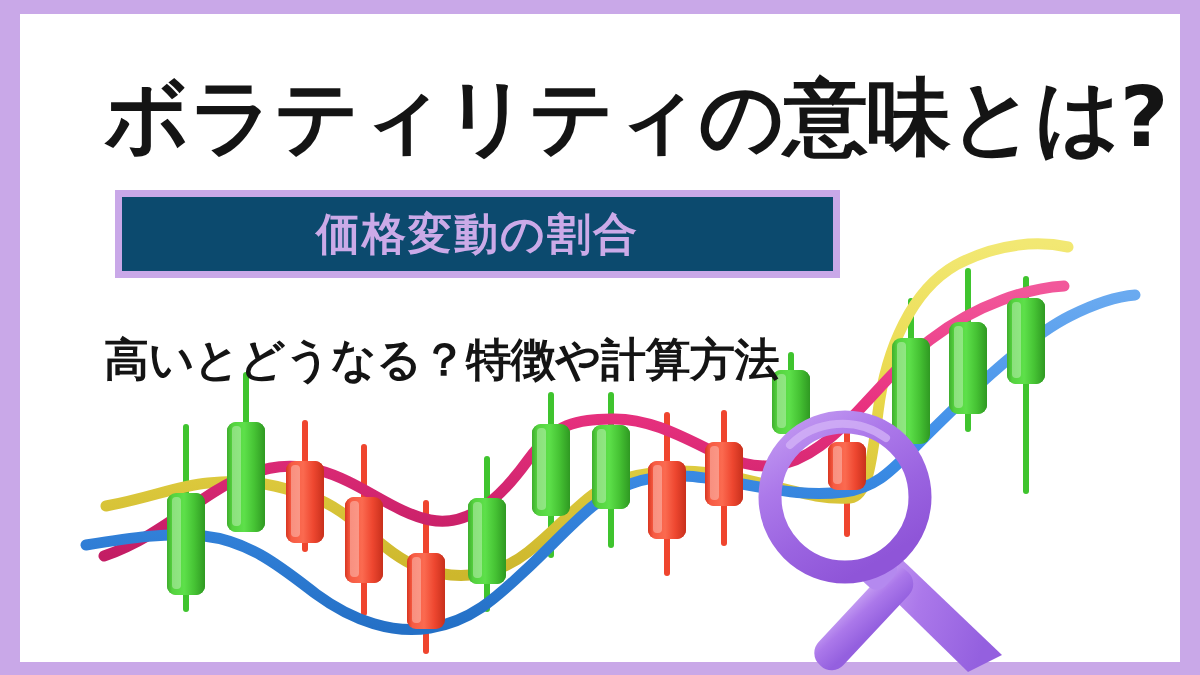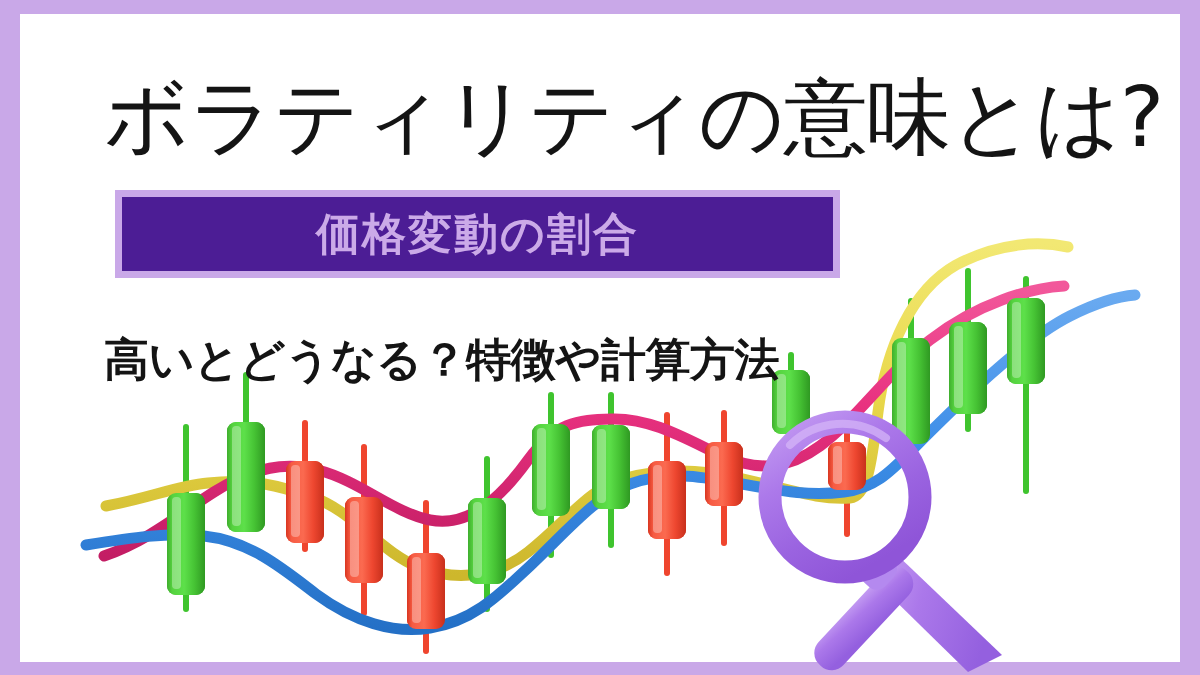--- a/index.html
+++ b/index.html
@@ -23,35 +23,35 @@
   .band-right {left:1180px;top:14px;width:20px;height:661px;}
   .band-bottom{left:0;  top:662px;width:1180px;height:13px;}
 
   
   .title{
     position:absolute;
     left:104px; top:62px;
     width:1030px; height:110px;
     font-size:84px;
     line-height:110px;
-    font-weight:normal;
+    font-weight:bold;
     color:#141414;
     letter-spacing:-1px;
     white-space:nowrap;
     font-family:"DejaVu Sans","Liberation Sans",sans-serif;
   }
 
   
   .subtitle-box{
     position:absolute;
     left:115px; top:190px;
     width:725px; height:88px;
     box-sizing:border-box;
     border:7px solid #c9a8e8;
-    background:#4c1d95;
+    background:#0c4a6e;
     display:flex;
     align-items:center;
     justify-content:center;
   }
   .subtitle-text{
     font-size:44px;
     font-weight:bold;
     color:#cbaae8;
     letter-spacing:2px;
     white-space:nowrap;

